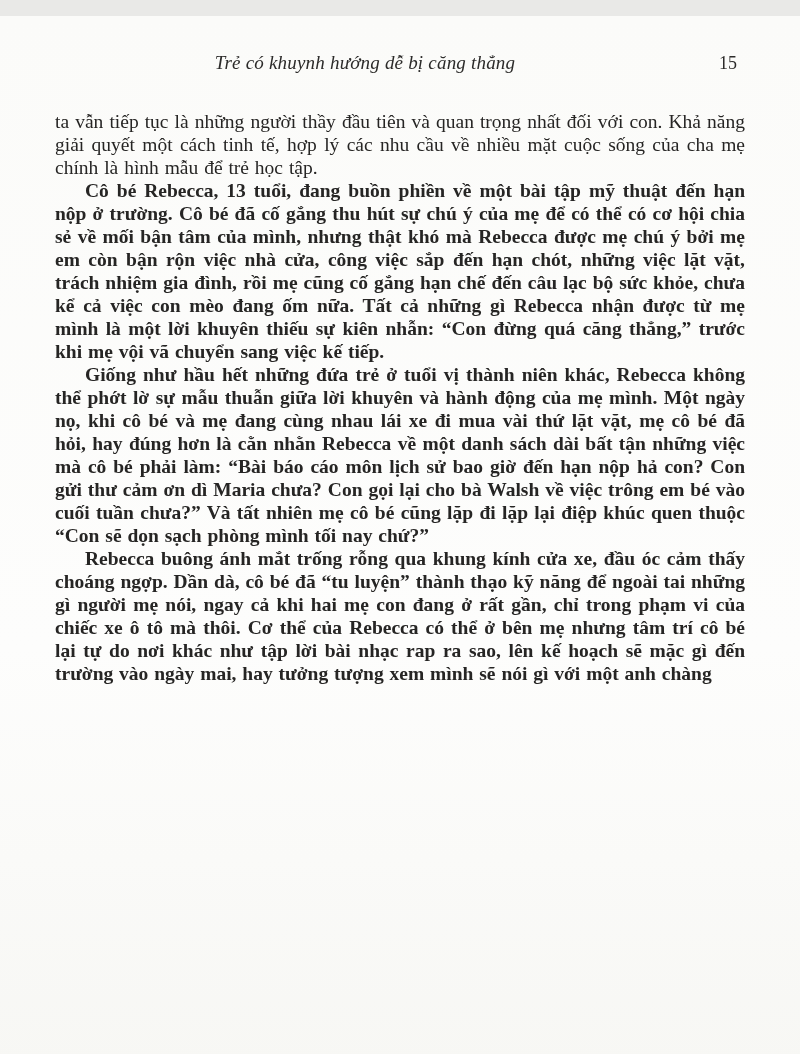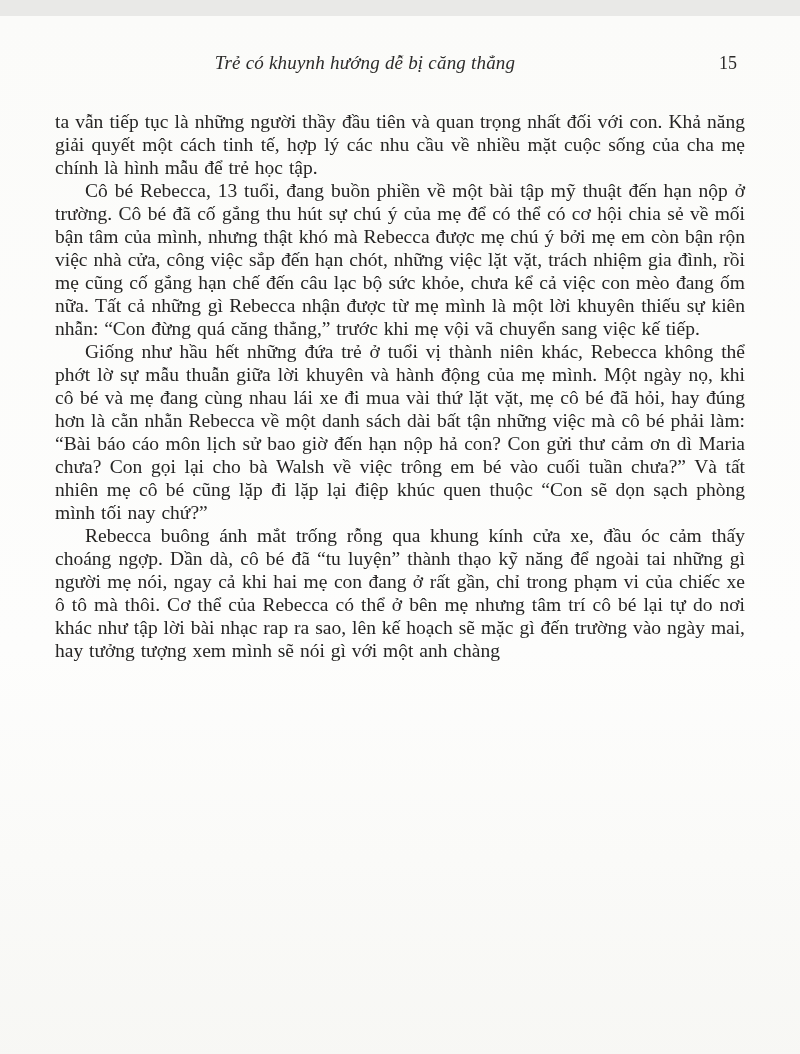--- a/index.html
+++ b/index.html
@@ -52,20 +52,21 @@
   .para {
     margin: 0;
     font-size: 19.5px;
     line-height: 23px;
     text-align: justify;
     word-spacing: 1px;
     color: #262524;
   }
   .para.indent {
     text-indent: 30px;
+    font-weight: bold;
   }
 </style>
 </head>
 <body>
 
 <div class="page">
 
   <div class="page-header">
     <div class="running-title">Trẻ có khuynh hướng dễ bị căng thẳng</div>
     <div class="page-number">15</div>

